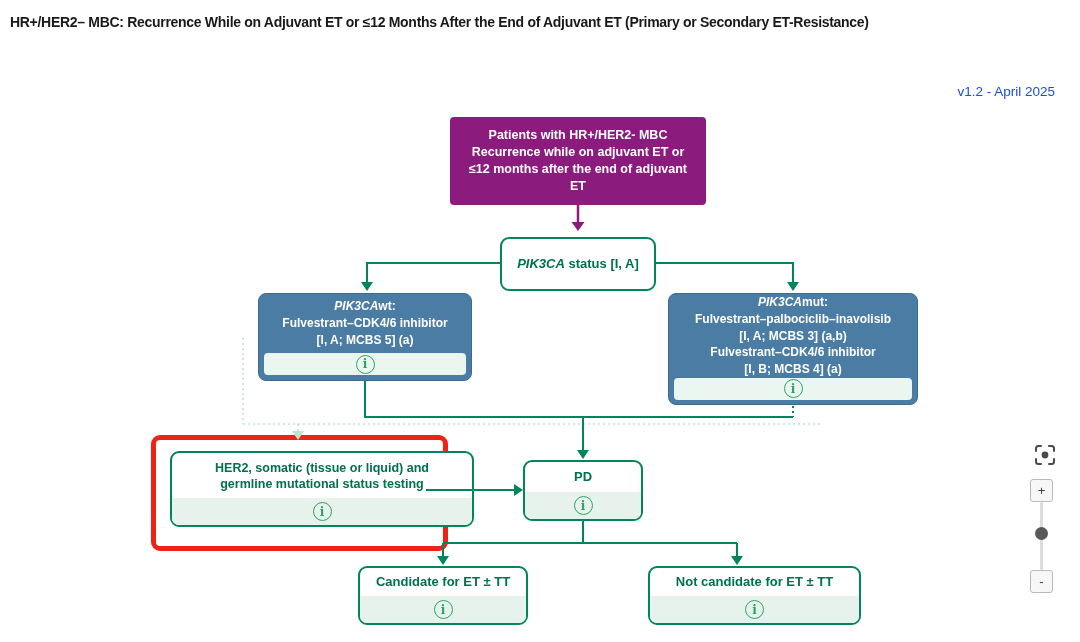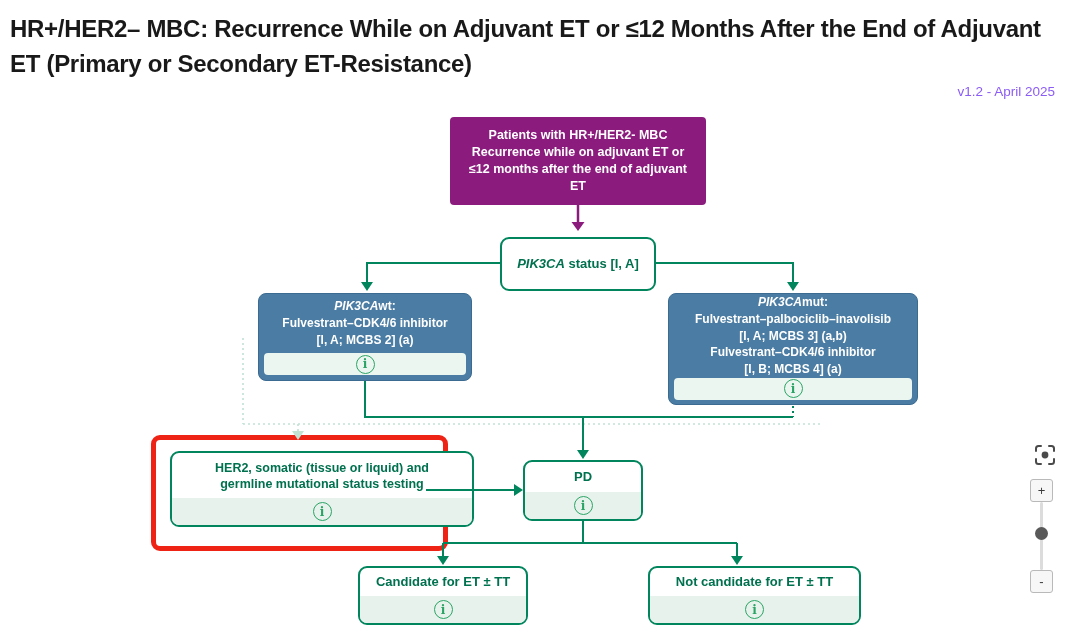--- a/index.html
+++ b/index.html
@@ -1,21 +1,21 @@
 <!DOCTYPE html>
 <html style="--purple: #8B1B7D; --blue_fill: #4A7CA4; --blue_border: #3C6B92; --green: #00855C; --green_text: #00714E; --green_icon: #2AA465; --green_pale: #C2E2D4; --strip_green: #E7F2EC; --strip_blue: #ECF6F0; --red: #EE2316;"><head>
 <meta charset="utf-8">
 <style>
   html,body{margin:0;padding:0;background:#ffffff;}
   .stage{position:relative;width:1080px;height:642px;background:#fff;overflow:hidden;
          font-family:"Liberation Sans",sans-serif;}
   
   .page-title{position:absolute;left:10px;top:12px;width:1055px;
-    font-size:24px;font-weight:bold;line-height:1.45;letter-spacing:-0.3px;color:#191919;}
-  .version{position:absolute;right:25px;top:84px;font-size:13.5px;color:#8b5cf6;}
+    font-size:14px;font-weight:bold;line-height:1.45;letter-spacing:-0.3px;color:#191919;}
+  .version{position:absolute;right:25px;top:84px;font-size:13.5px;color:#1d4ed8;}
   
   .node{position:absolute;display:flex;flex-direction:column;box-sizing:border-box;overflow:hidden;}
   .node-label{flex:1;display:flex;flex-direction:column;align-items:center;justify-content:center;
     text-align:center;font-weight:bold;white-space:pre-line;}
   .strip{display:flex;align-items:center;justify-content:center;flex:none;}
   .info{width:17px;height:17px;border:1.6px solid var(--green_icon);border-radius:50%;
     color:var(--green_icon);display:flex;align-items:center;justify-content:center;
     font:bold 12px "DejaVu Serif",serif;line-height:1;}
   
   .purple-node{background:var(--purple);border-radius:4px;color:#fff;}
@@ -67,21 +67,21 @@
     </div>
     <div class="strip">
       <span class="info">i</span>
     </div>
   </div>
 
   <div class="node blue-node" style="left:258px;top:293px;width:214px;height:88px;">
     <div class="node-label">
       <div><span class="gene">PIK3CA</span><span>wt:</span></div>
       <div>Fulvestrant–CDK4/6 inhibitor</div>
-      <div>[I, A; MCBS 2] (a)</div>
+      <div>[I, A; MCBS 5] (a)</div>
     </div>
     <div class="strip">
       <span class="info">i</span>
     </div>
   </div>
 
   <div class="node blue-node" style="left:668px;top:293px;width:250px;height:112px;">
     <div class="node-label">
       <div><span class="gene">PIK3CA</span><span>mut:</span></div>
       <div>Fulvestrant–palbociclib–inavolisib</div>

